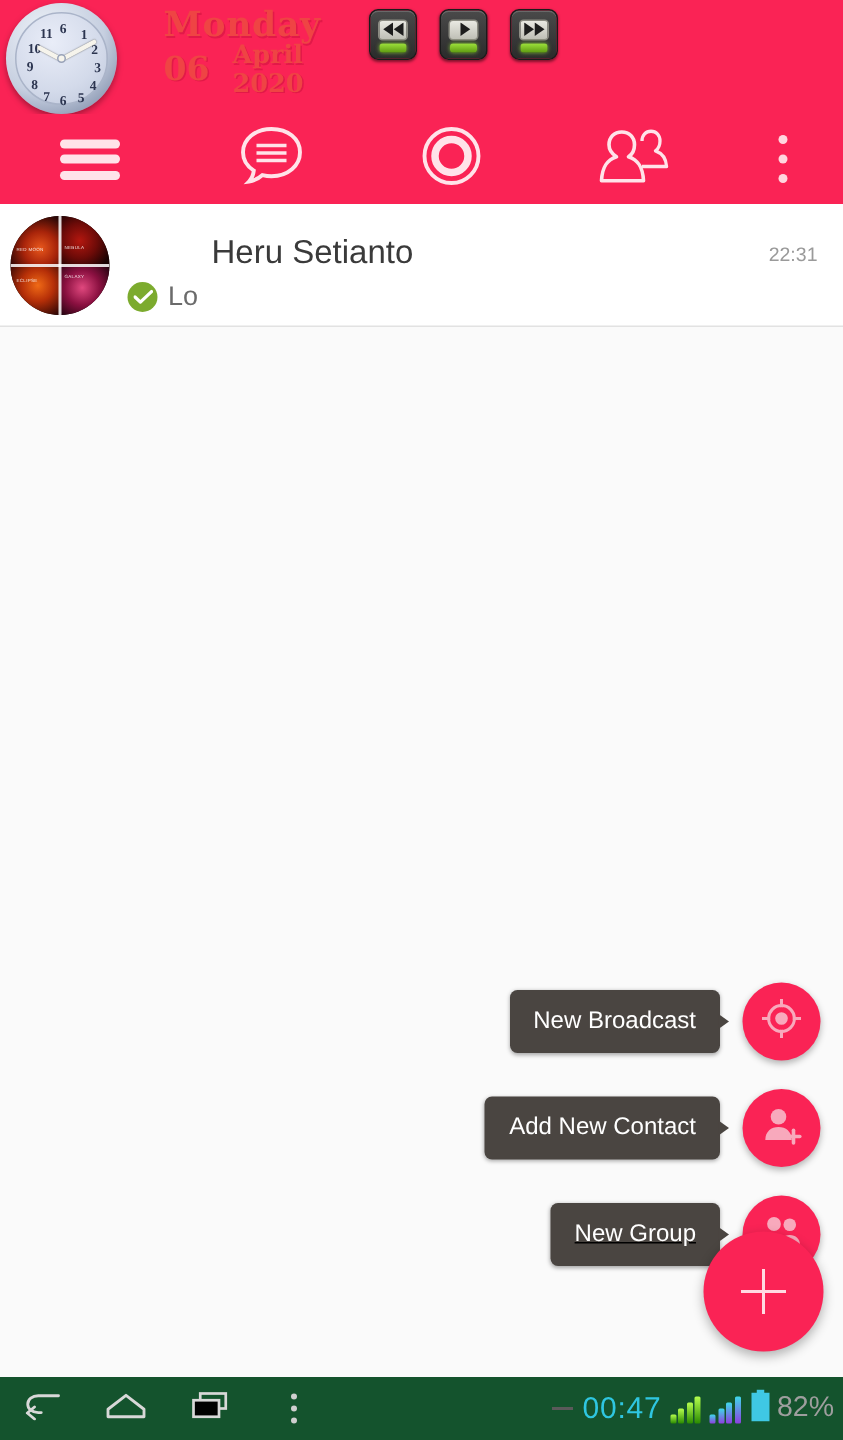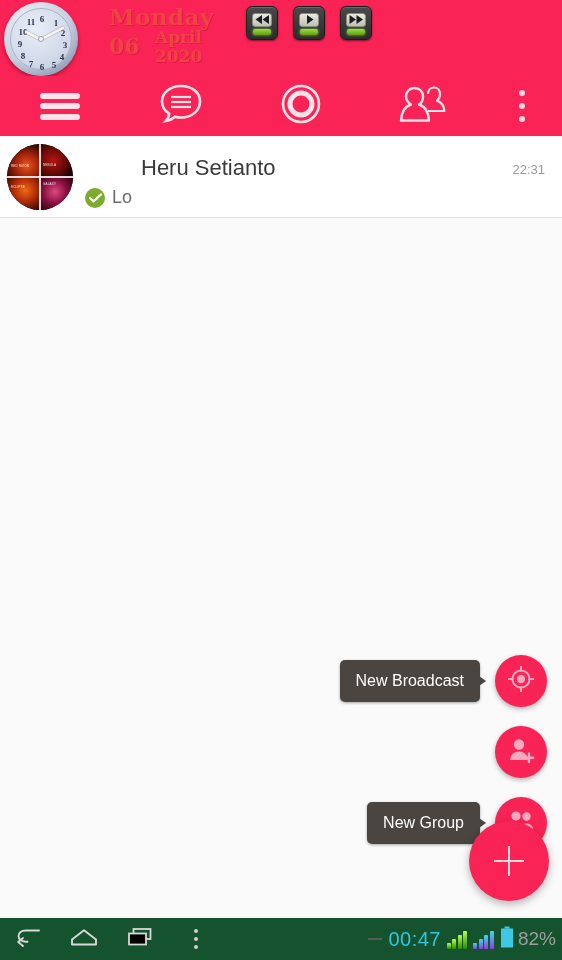--- a/index.html
+++ b/index.html
@@ -301,33 +301,34 @@
             <line x1="14" y1="1" x2="14" y2="6.5" stroke="#F8A9BC" stroke-width="2"></line>
             <line x1="14" y1="21.5" x2="14" y2="27" stroke="#F8A9BC" stroke-width="2"></line>
             <line x1="1" y1="14" x2="6.5" y2="14" stroke="#F8A9BC" stroke-width="2"></line>
             <line x1="21.5" y1="14" x2="27" y2="14" stroke="#F8A9BC" stroke-width="2"></line>
           </svg>
         </span>
       </div>
     </div>
 
     <div class="fab-item" style="bottom:182px;">
+      <div class="fab-label">Add New Contact</div>
       <div class="fab-mini">
         <span>
           <svg width="28" height="28" viewBox="0 0 28 28">
             <circle cx="12" cy="8.5" r="5.2" fill="#F8A9BC"></circle>
             <path d="M3.2 24c0 -5.6 3.9 -8.6 8.8 -8.6s8.8 3 8.8 8.6z" fill="#F8A9BC"></path>
             <line x1="22" y1="17.5" x2="22" y2="26" stroke="#F8A9BC" stroke-width="2.4" stroke-linecap="round"></line>
             <line x1="17.8" y1="21.7" x2="26.2" y2="21.7" stroke="#F8A9BC" stroke-width="2.4" stroke-linecap="round"></line>
           </svg>
         </span>
       </div>
     </div>
 
-    <div class="fab-item" style="bottom:111px;">
+    <div class="fab-item" style="bottom:111px;text-decoration:underline;">
       <div class="fab-label">New Group</div>
       <div class="fab-mini">
         <span>
           <svg width="28" height="26" viewBox="0 0 28 26">
             <circle cx="9" cy="8" r="4.6" fill="#F8A9BC"></circle>
             <path d="M1.5 22.5c0 -5 3.3 -7.7 7.5 -7.7s7.5 2.7 7.5 7.7z" fill="#F8A9BC"></path>
             <circle cx="19.5" cy="8.5" r="4.2" fill="#F8A9BC"></circle>
             <path d="M12.6 22.5c0 -4.6 3 -7.1 6.9 -7.1s6.9 2.5 6.9 7.1z" fill="#F8A9BC"></path>
           </svg>
         </span>

